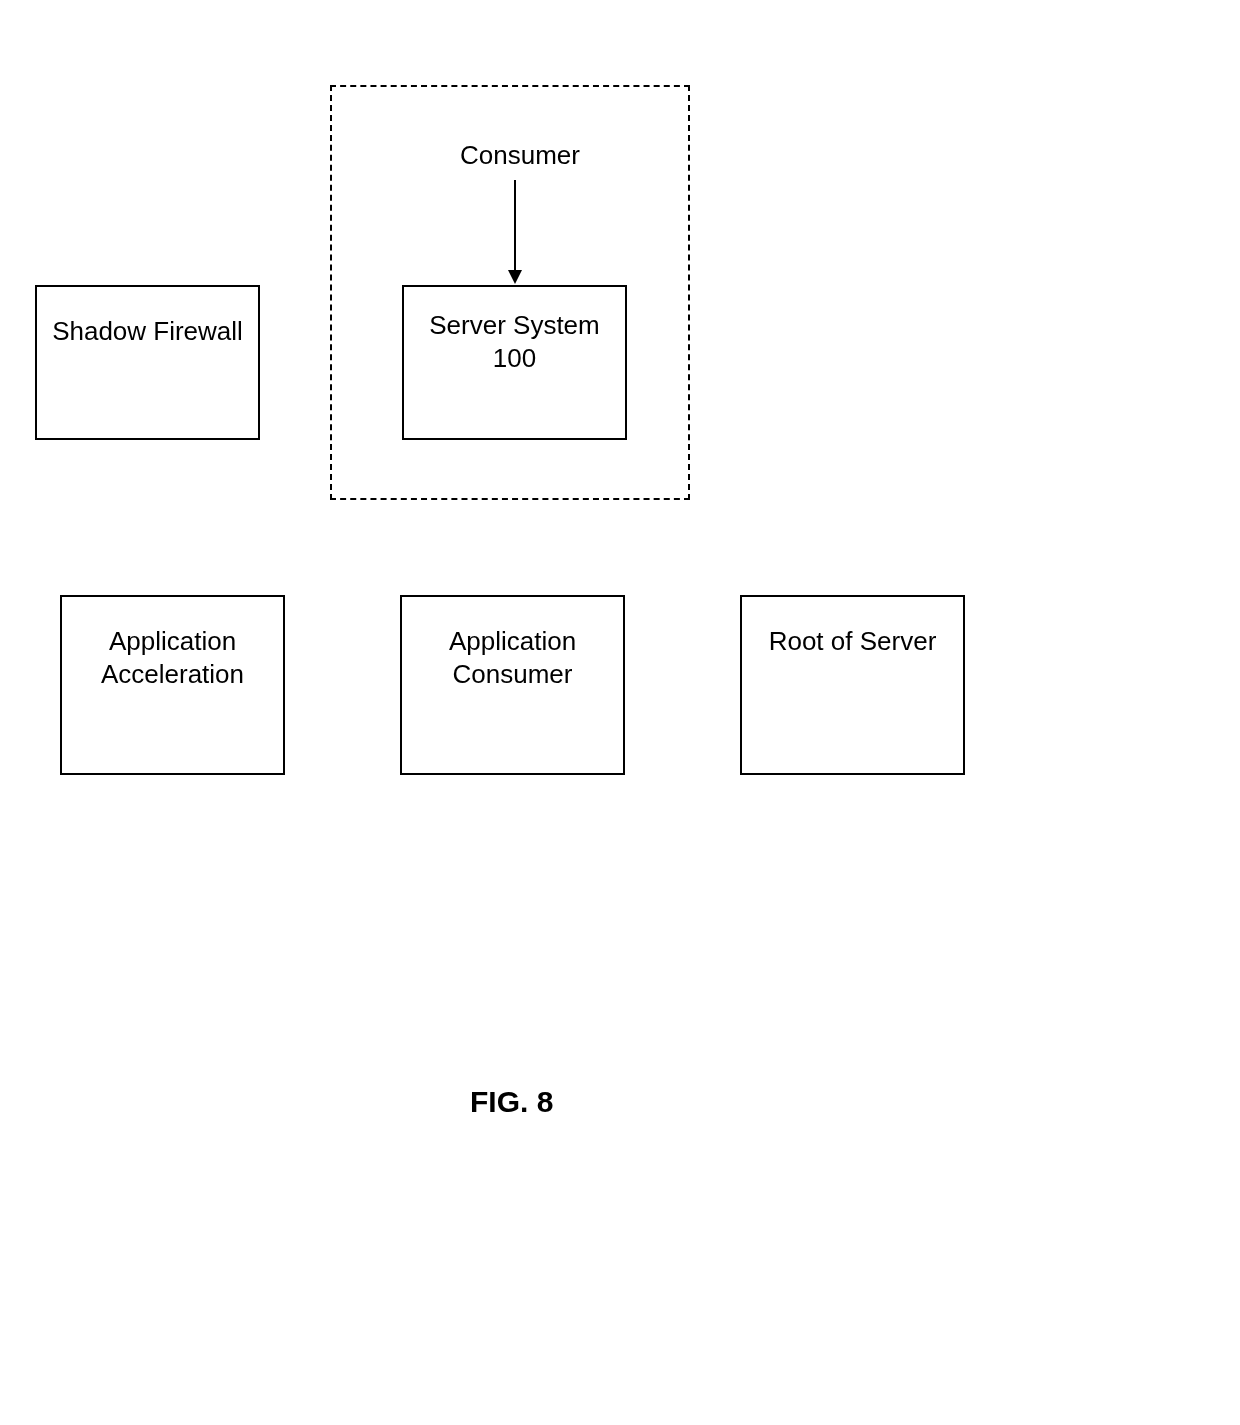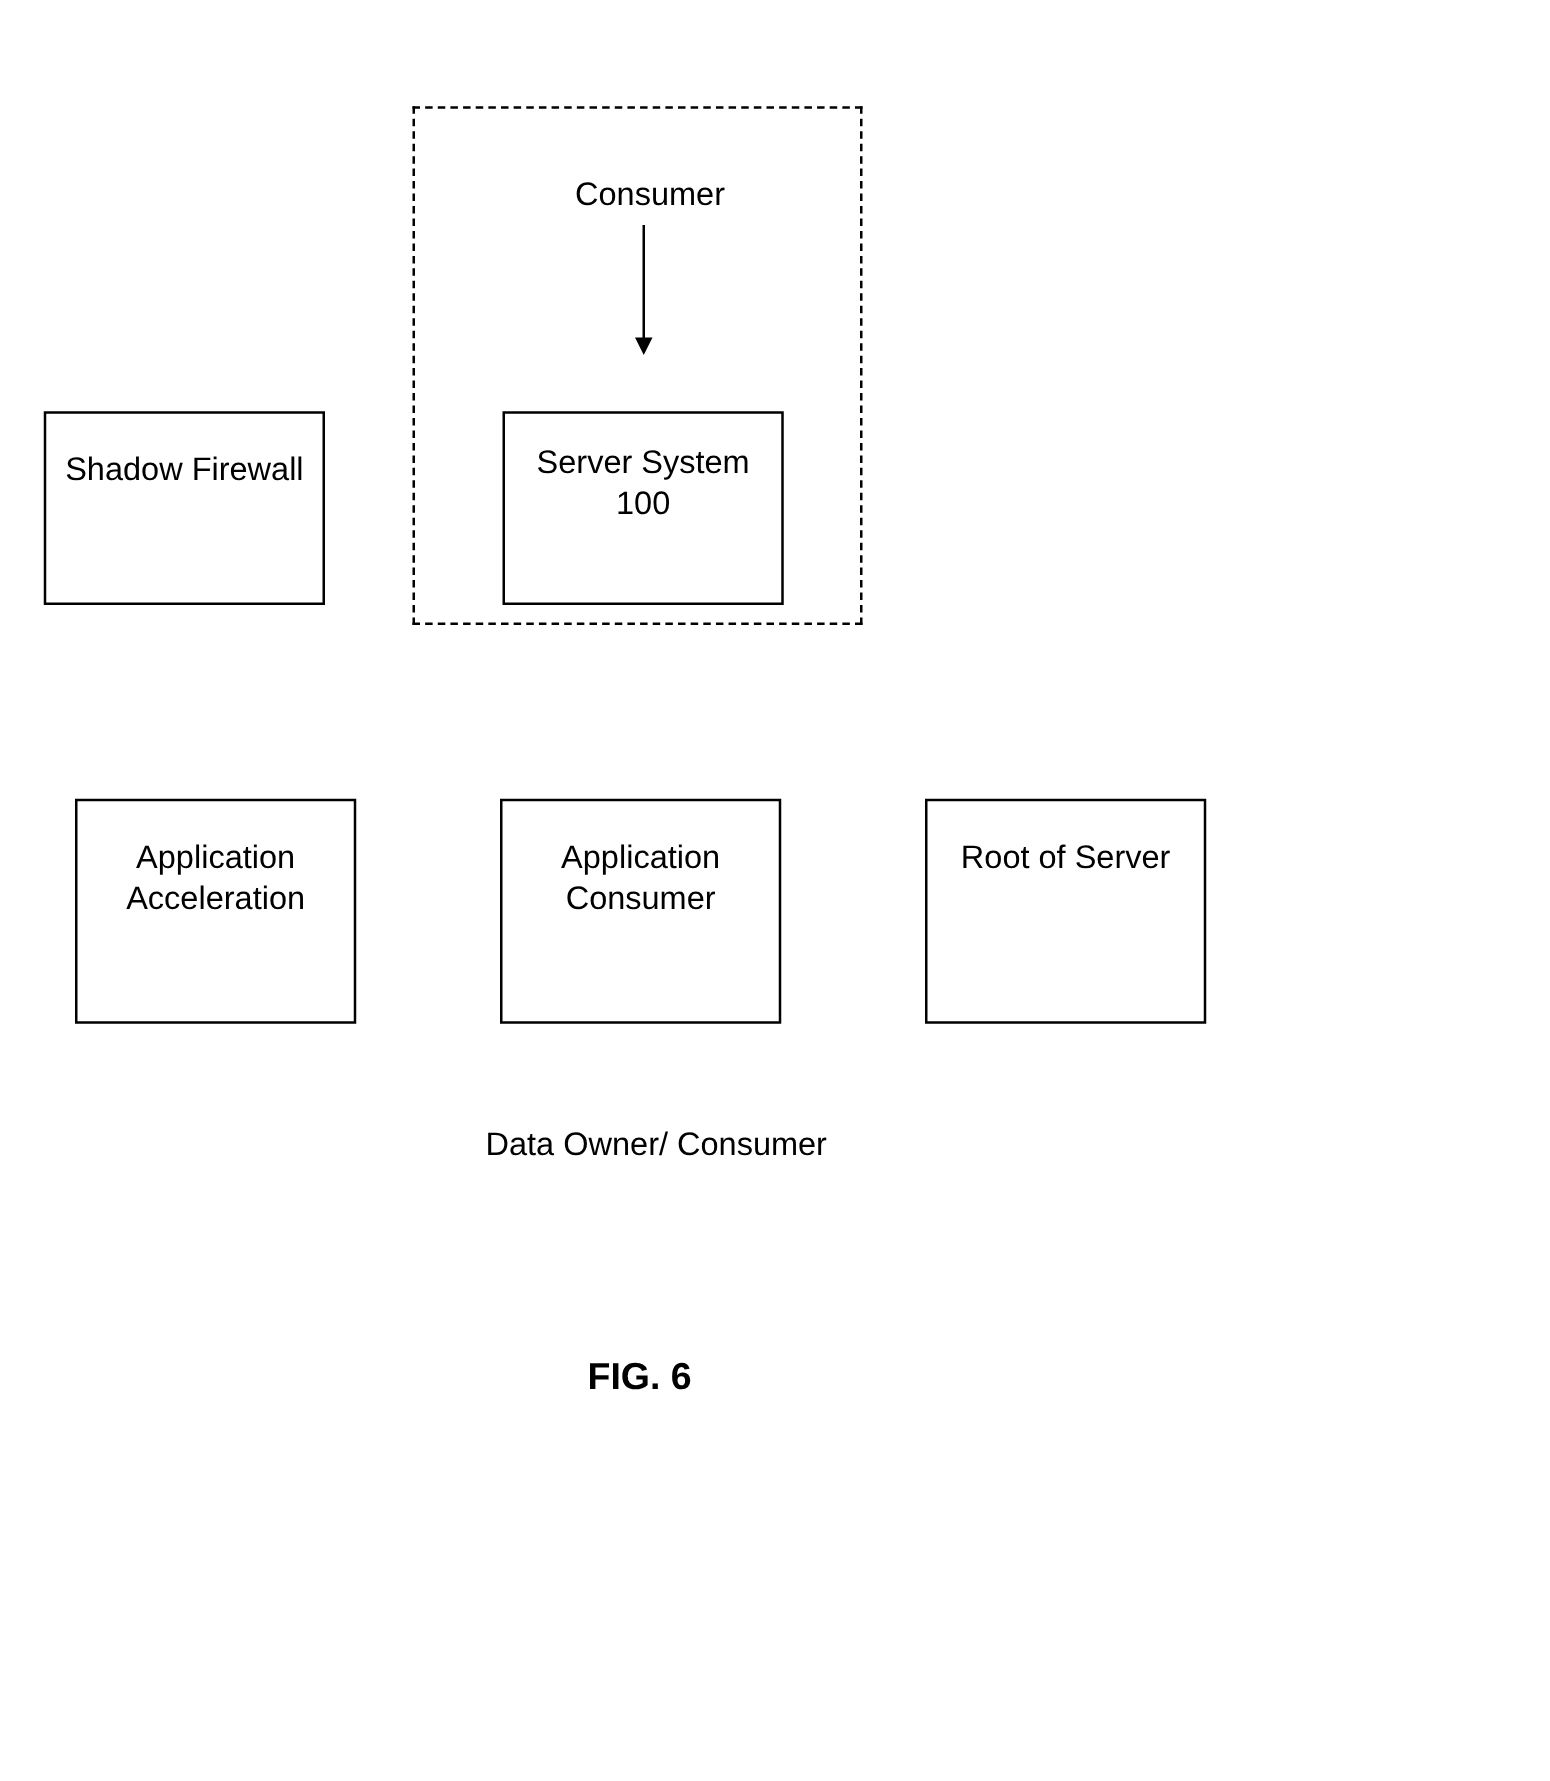--- a/index.html
+++ b/index.html
@@ -17,21 +17,20 @@
     position: absolute;
     border: 2px solid #000;
     box-sizing: border-box;
     display: flex;
     flex-direction: column;
     justify-content: flex-start;
     padding-top: 28px;
     font-size: 26px;
     line-height: 1.25;
     text-align: center;
-    margin-top: 44px;
   }
   .dashed-box {
     position: absolute;
     border: 2px dashed #000;
     box-sizing: border-box;
   }
   .label {
     position: absolute;
     font-size: 26px;
     text-align: center;
@@ -77,17 +76,16 @@
 
   <div class="box" style="left:400px; top:595px; width:225px; height:180px;">
     <span>Application</span>
     <span>Consumer</span>
   </div>
 
   <div class="box" style="left:740px; top:595px; width:225px; height:180px;">
     <span>Root of Server</span>
   </div>
 
-  <div class="label" style="left:360px; top:900px; width:330px;">Data Owner/ Consumer</div>
 
-  <div class="fig-title" style="left:470px; top:1085px;">FIG. 6</div>
+  <div class="fig-title" style="left:470px; top:1085px;">FIG. 8</div>
 
 </div>
 
 </body></html>

